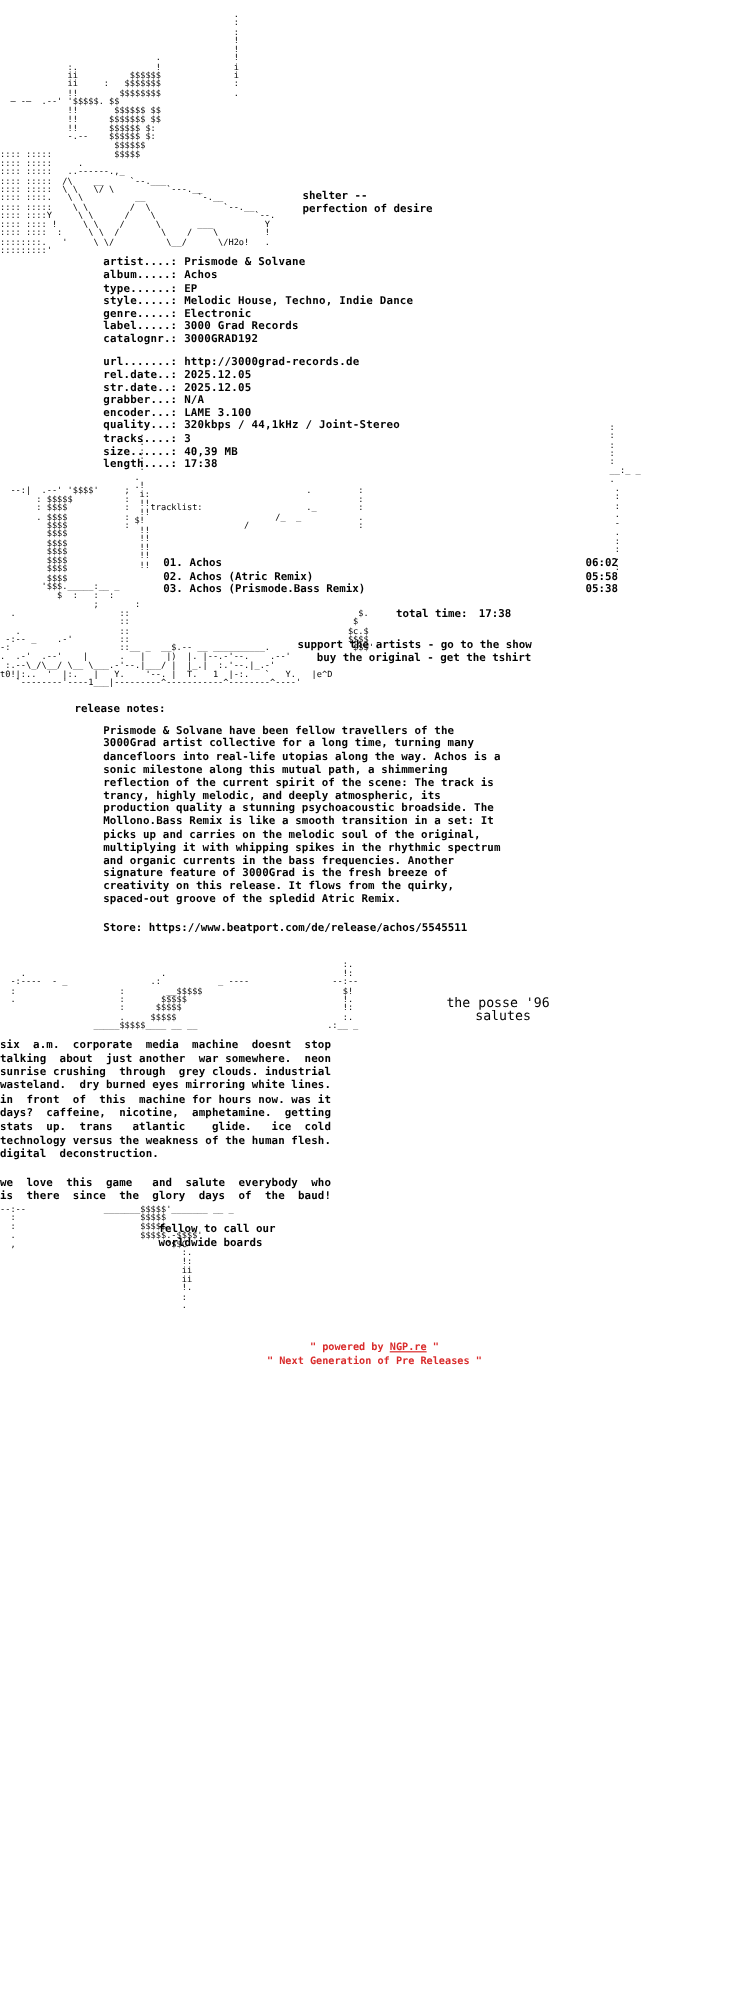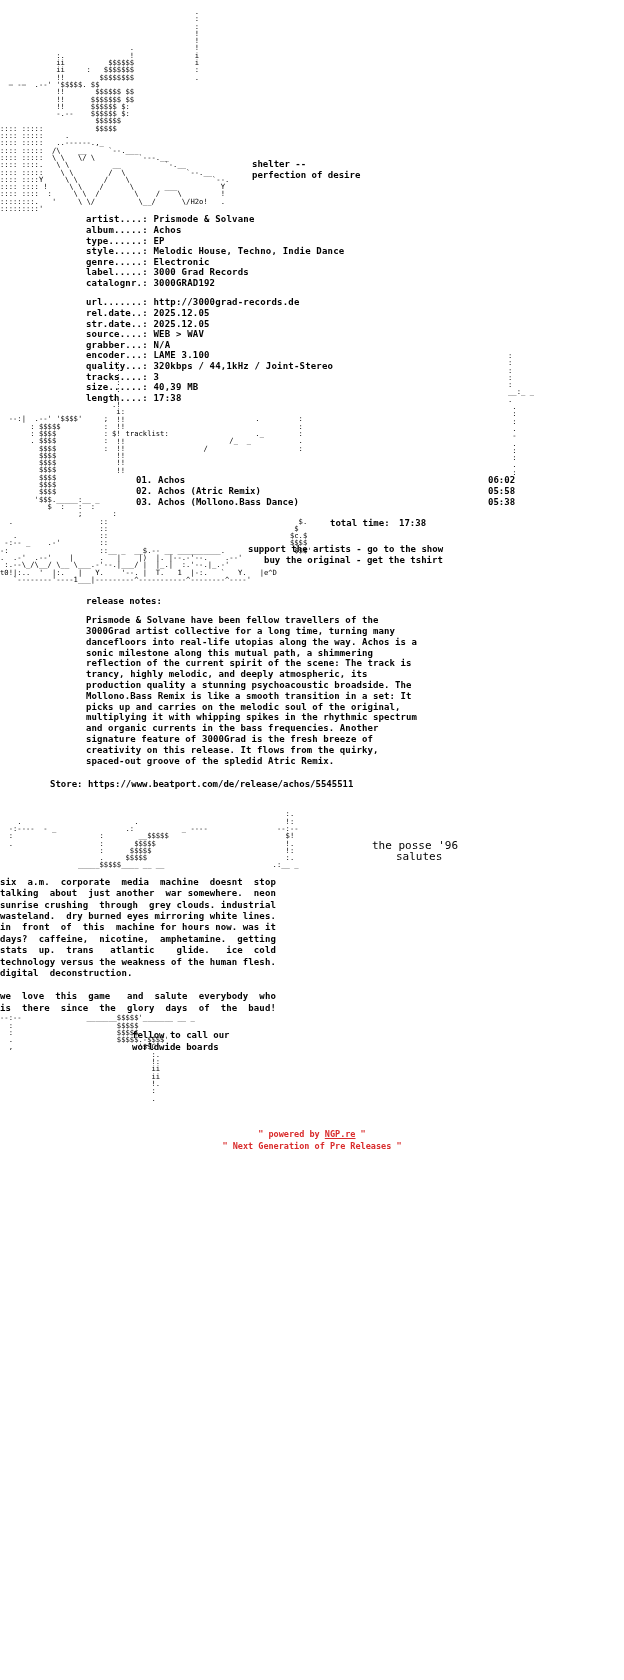--- a/index.html
+++ b/index.html
@@ -38,34 +38,34 @@
   .nfo {
     font-size: 9px;
     line-height: 10.6px;
     font-weight: bold;
     letter-spacing: 0.2px;
   }
   .rel-heading {
     font-size: 9px;
     line-height: 12px;
     font-weight: bold;
-    padding-left: 86px;
+    padding-left: 62px;
   }
   .notes {
     font-size: 9px;
     line-height: 10.8px;
     font-weight: bold;
     padding-left: 86px;
     letter-spacing: 0.1px;
   }
   .store {
     font-size: 9px;
     line-height: 12px;
     font-weight: bold;
-    padding-left: 50px;
+    padding-left: 86px;
   }
   .posse {
     font-size: 9px;
     line-height: 11.4px;
     font-weight: bold;
     letter-spacing: 0.1px;
   }
   .footer {
     text-align: center;
     color: #d92b2b;
@@ -127,21 +127,20 @@
     <div><span>album.....:</span> <span>Achos</span></div>
     <div><span>type......:</span> <span>EP</span></div>
     <div><span>style.....:</span> <span>Melodic House, Techno, Indie Dance</span></div>
     <div><span>genre.....:</span> <span>Electronic</span></div>
     <div><span>label.....:</span> <span>3000 Grad Records</span></div>
     <div><span>catalognr.:</span> <span>3000GRAD192</span></div>
     <div style="height:9px;"></div>
     <div><span>url.......:</span> <span>http://3000grad-records.de</span></div>
     <div><span>rel.date..:</span> <span>2025.12.05</span></div>
     <div><span>str.date..:</span> <span>2025.12.05</span></div>
-    <div><span>source....:</span> <span>WEB &gt; WAV</span></div>
     <div><span>grabber...:</span> <span>N/A</span></div>
     <div><span>encoder...:</span> <span>LAME 3.100</span></div>
     <div><span>quality...:</span> <span>320kbps / 44,1kHz / Joint-Stereo</span></div>
     <div><span>tracks....:</span> <span>3</span></div>
     <div><span>size......:</span> <span>40,39 MB</span></div>
     <div><span>length....:</span> <span>17:38</span></div>
   </div>
 
   <div class="art" style="position:absolute; left:112px; top:350px;">
 <pre> .
@@ -203,21 +202,21 @@
     </div>
 
     <div style="position:absolute; left:136px; top:60px; font-size:9px; font-weight:bold; line-height:10.8px;">
       <div>
         <span style="display:inline-block; width:22px;">01.</span><span style="display:inline-block; width:330px;">Achos</span><span>06:02</span>
       </div>
       <div>
         <span style="display:inline-block; width:22px;">02.</span><span style="display:inline-block; width:330px;">Achos (Atric Remix)</span><span>05:58</span>
       </div>
       <div>
-        <span style="display:inline-block; width:22px;">03.</span><span style="display:inline-block; width:330px;">Achos (Mollono.Bass Dance)</span><span>05:38</span>
+        <span style="display:inline-block; width:22px;">03.</span><span style="display:inline-block; width:330px;">Achos (Prismode.Bass Remix)</span><span>05:38</span>
       </div>
       <div style="height:10px;"></div>
       <div style="padding-left:194px;">
         <span>total time:</span>
         <span style="padding-left:4px;">17:38</span>
       </div>
     </div>
   </div>
 
   <div style="position:relative;">

